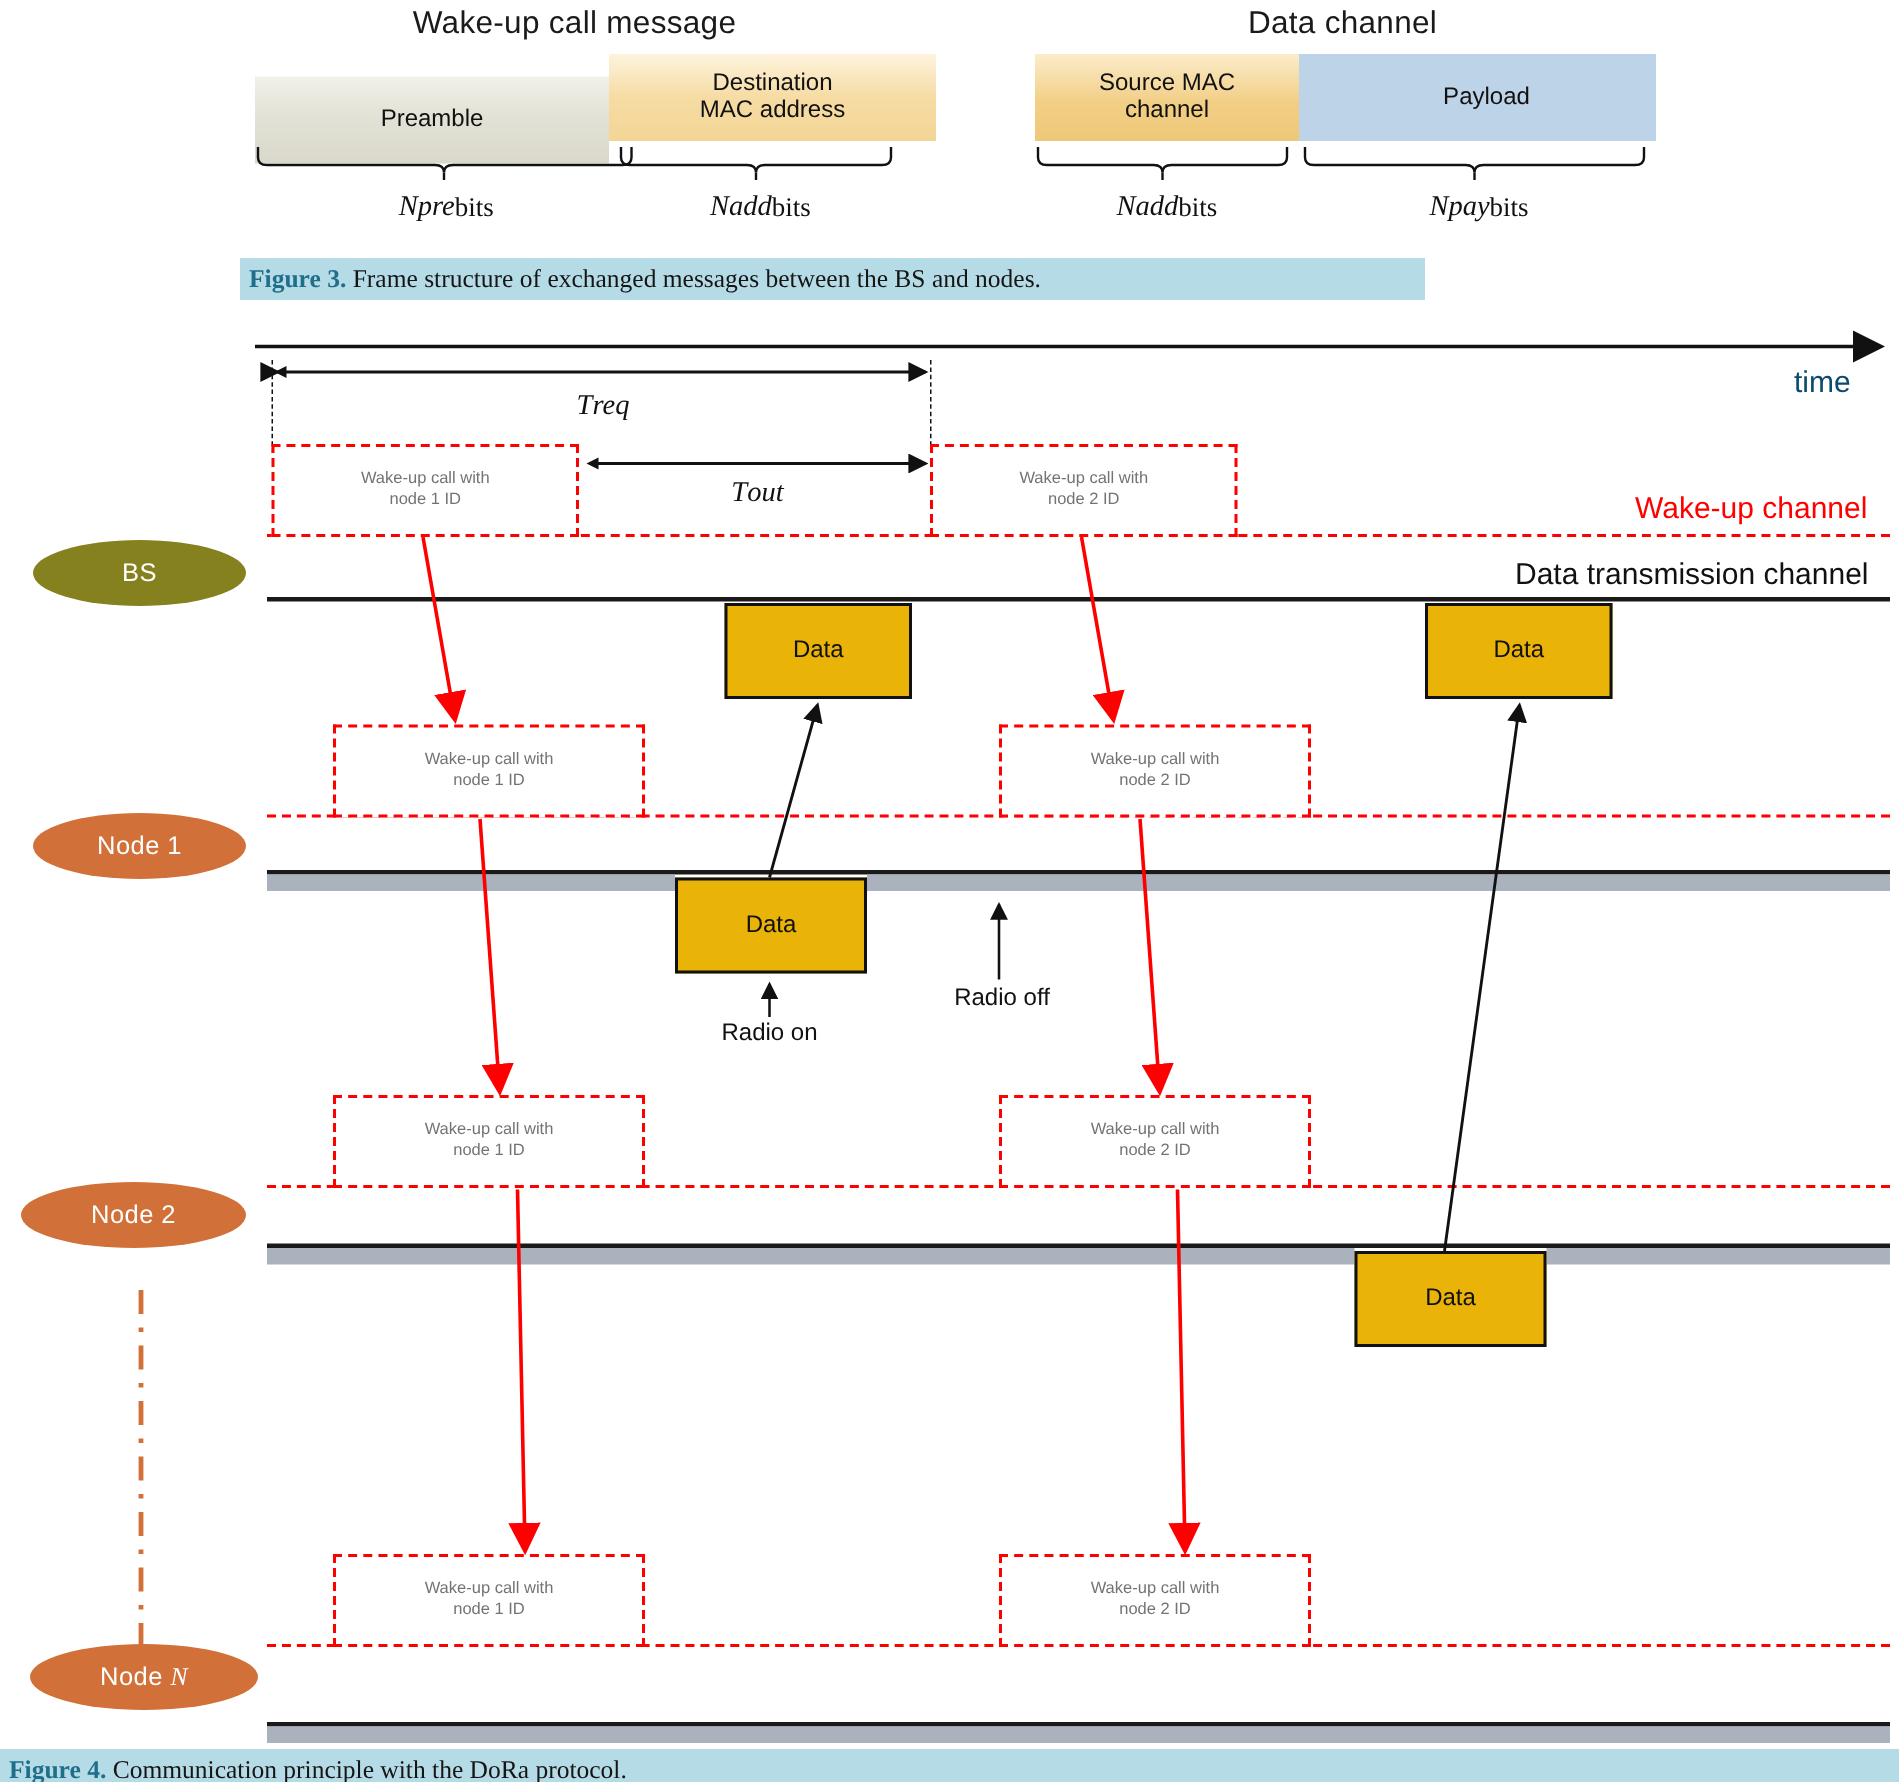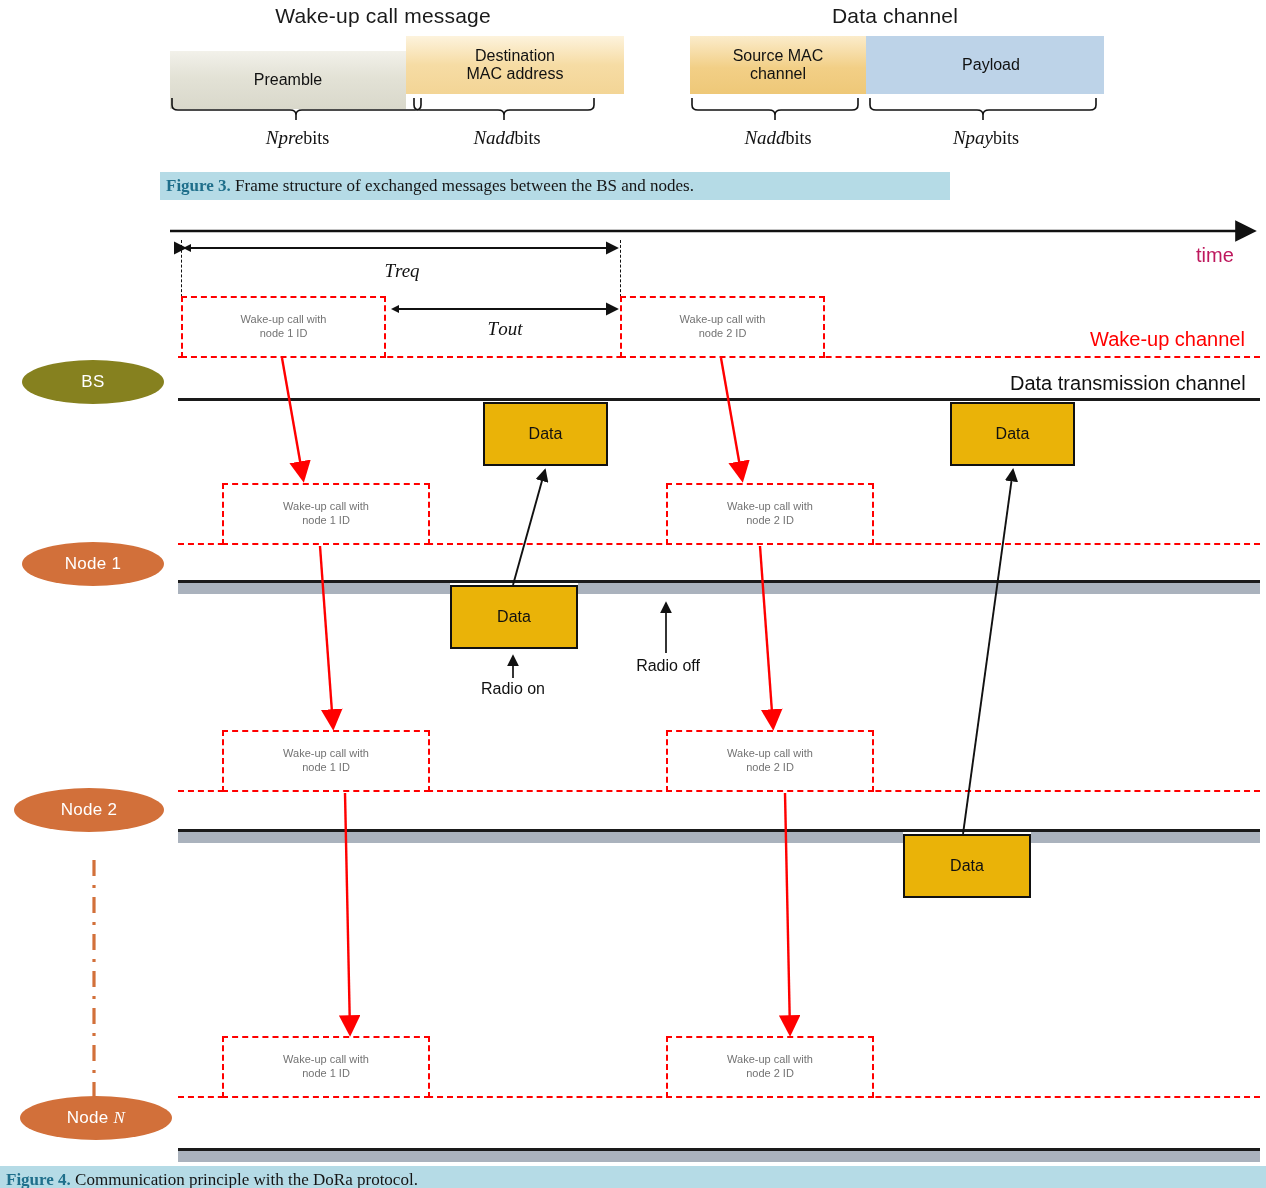--- a/index.html
+++ b/index.html
@@ -110,21 +110,21 @@
     </marker>
     <marker id="ahr" markerWidth="9" markerHeight="9" refX="7" refY="4.5" orient="auto">
       <path d="M0,0 L9,4.5 L0,9 z" fill="#ff0000"></path>
     </marker>
     <marker id="ahs" markerWidth="7" markerHeight="7" refX="6" refY="3.5" orient="auto">
       <path d="M0,0 L7,3.5 L0,7 z" fill="#111"></path>
     </marker>
   </defs>
   <line x1="0" y1="5" x2="1082" y2="5" stroke="#111" stroke-width="2.4" marker-end="url(#ah)"></line>
 </svg>
-<div class="abs" style="left:1196px;top:244px;font-size:20px;color:#be185d;">time</div>
+<div class="abs" style="left:1196px;top:244px;font-size:20px;color:#0c4a6e;">time</div>
 
 <div class="abs vdash" style="left:181px;top:240px;height:62px;"></div>
 <div class="abs vdash" style="left:620px;top:240px;height:62px;"></div>
 
 <svg class="abs" style="left:181px;top:241px;" width="442" height="14" viewBox="0 0 442 14">
   <line x1="4" y1="7" x2="436" y2="7" stroke="#111" stroke-width="1.9" marker-start="url(#ahs)" marker-end="url(#ahs)"></line>
   <path d="M10,3 L2,7 L10,11 z" fill="#111"></path>
 </svg>
 <div class="abs ctr" style="left:181px;top:256px;width:442px;height:30px;">
   <span class="tlabel">T</span>

